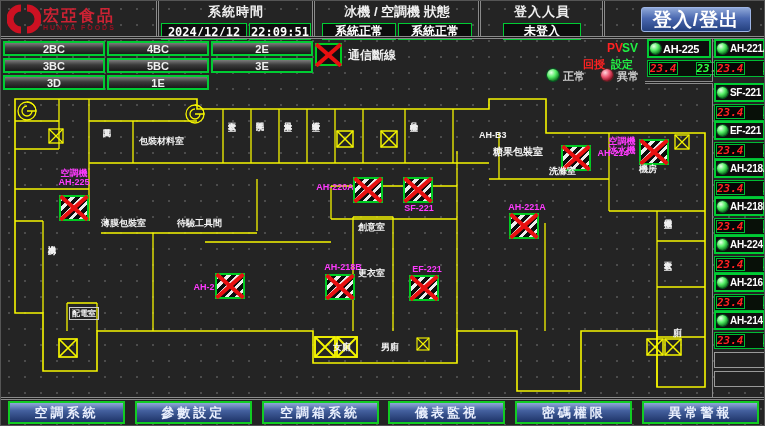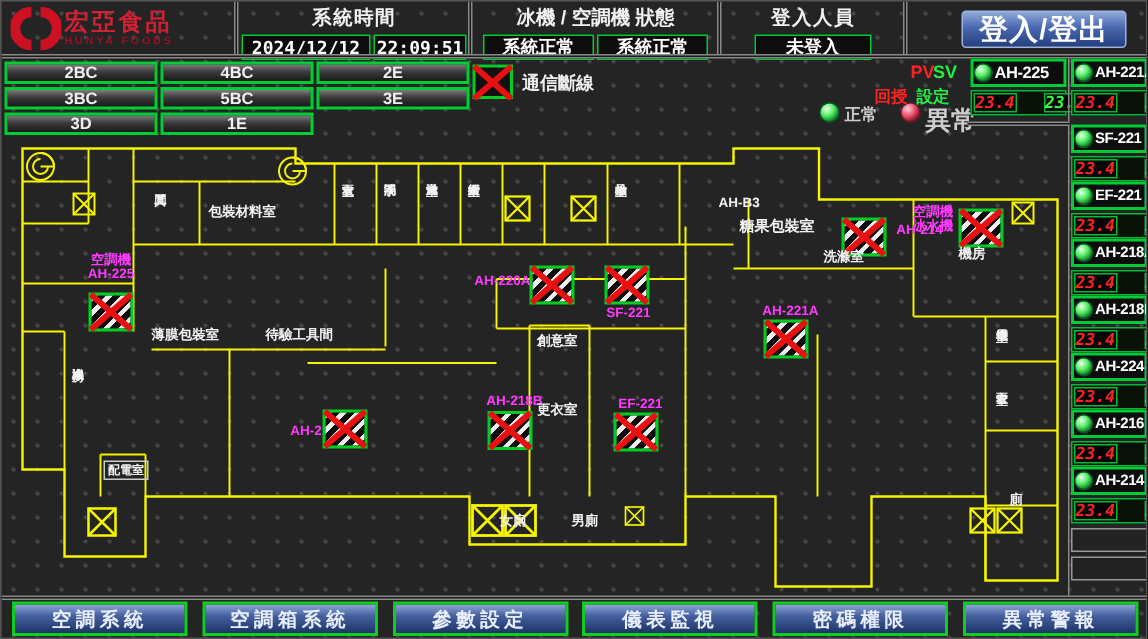--- a/index.html
+++ b/index.html
@@ -124,21 +124,21 @@
 
   <div class="ahu comm" style="left:314px;top:42px;width:27px;height:23px;">
       <i class="x1"></i>
       <i class="x2"></i>
     </div>
   <span class="ptext" style="left:347px;top:46px;">通信斷線</span>
 
   <span class="led" style="position:absolute;left:546px;top:68px;"></span>
   <span class="ptext" style="left:562px;top:68px;font-size:11px;color:#ccc;">正常</span>
   <span class="led red" style="position:absolute;left:600px;top:68px;"></span>
-  <span class="ptext" style="left:616px;top:68px;font-size:17px;color:#ccc;">異常</span>
+  <span class="ptext" style="left:616px;top:68px;font-size:11px;color:#ccc;">異常</span>
 
   <span class="ptext" style="left:606px;top:40px;color:#ff2222;">PV</span>
   <span class="ptext" style="left:621px;top:40px;color:#22ee44;">SV</span>
   <span class="ptext" style="left:582px;top:56px;font-size:11px;color:#ff2222;">回授</span>
   <span class="ptext" style="left:610px;top:56px;font-size:11px;color:#22ee44;">設定</span>
 
   <div class="ubox" style="left:646px;top:38px;width:64px;">
     <span class="led"></span>
     <span class="uname" style="font-size:11px;">AH-225</span>
   </div>
@@ -362,20 +362,20 @@
     <span class="room" style="left:332px;top:252px;">女廁</span>
     <span class="room" style="left:380px;top:252px;">男廁</span>
     <span class="room vert" style="left:662px;top:122px;">機電室</span>
     <span class="room vert" style="left:662px;top:164px;">更衣室</span>
     <span class="room" style="left:672px;top:238px;">廁</span>
   </div>
 
   <div class="hdiv" style="left:0;top:396px;width:765px;"></div>
   <div id="nav">
     <div class="navbtn">空調系統</div>
+    <div class="navbtn">參數設定</div>
     <div class="navbtn">空調箱系統</div>
-    <div class="navbtn">參數設定</div>
     <div class="navbtn">儀表監視</div>
     <div class="navbtn">密碼權限</div>
     <div class="navbtn">異常警報</div>
   </div>
 
 </div>
 
 </body></html>

